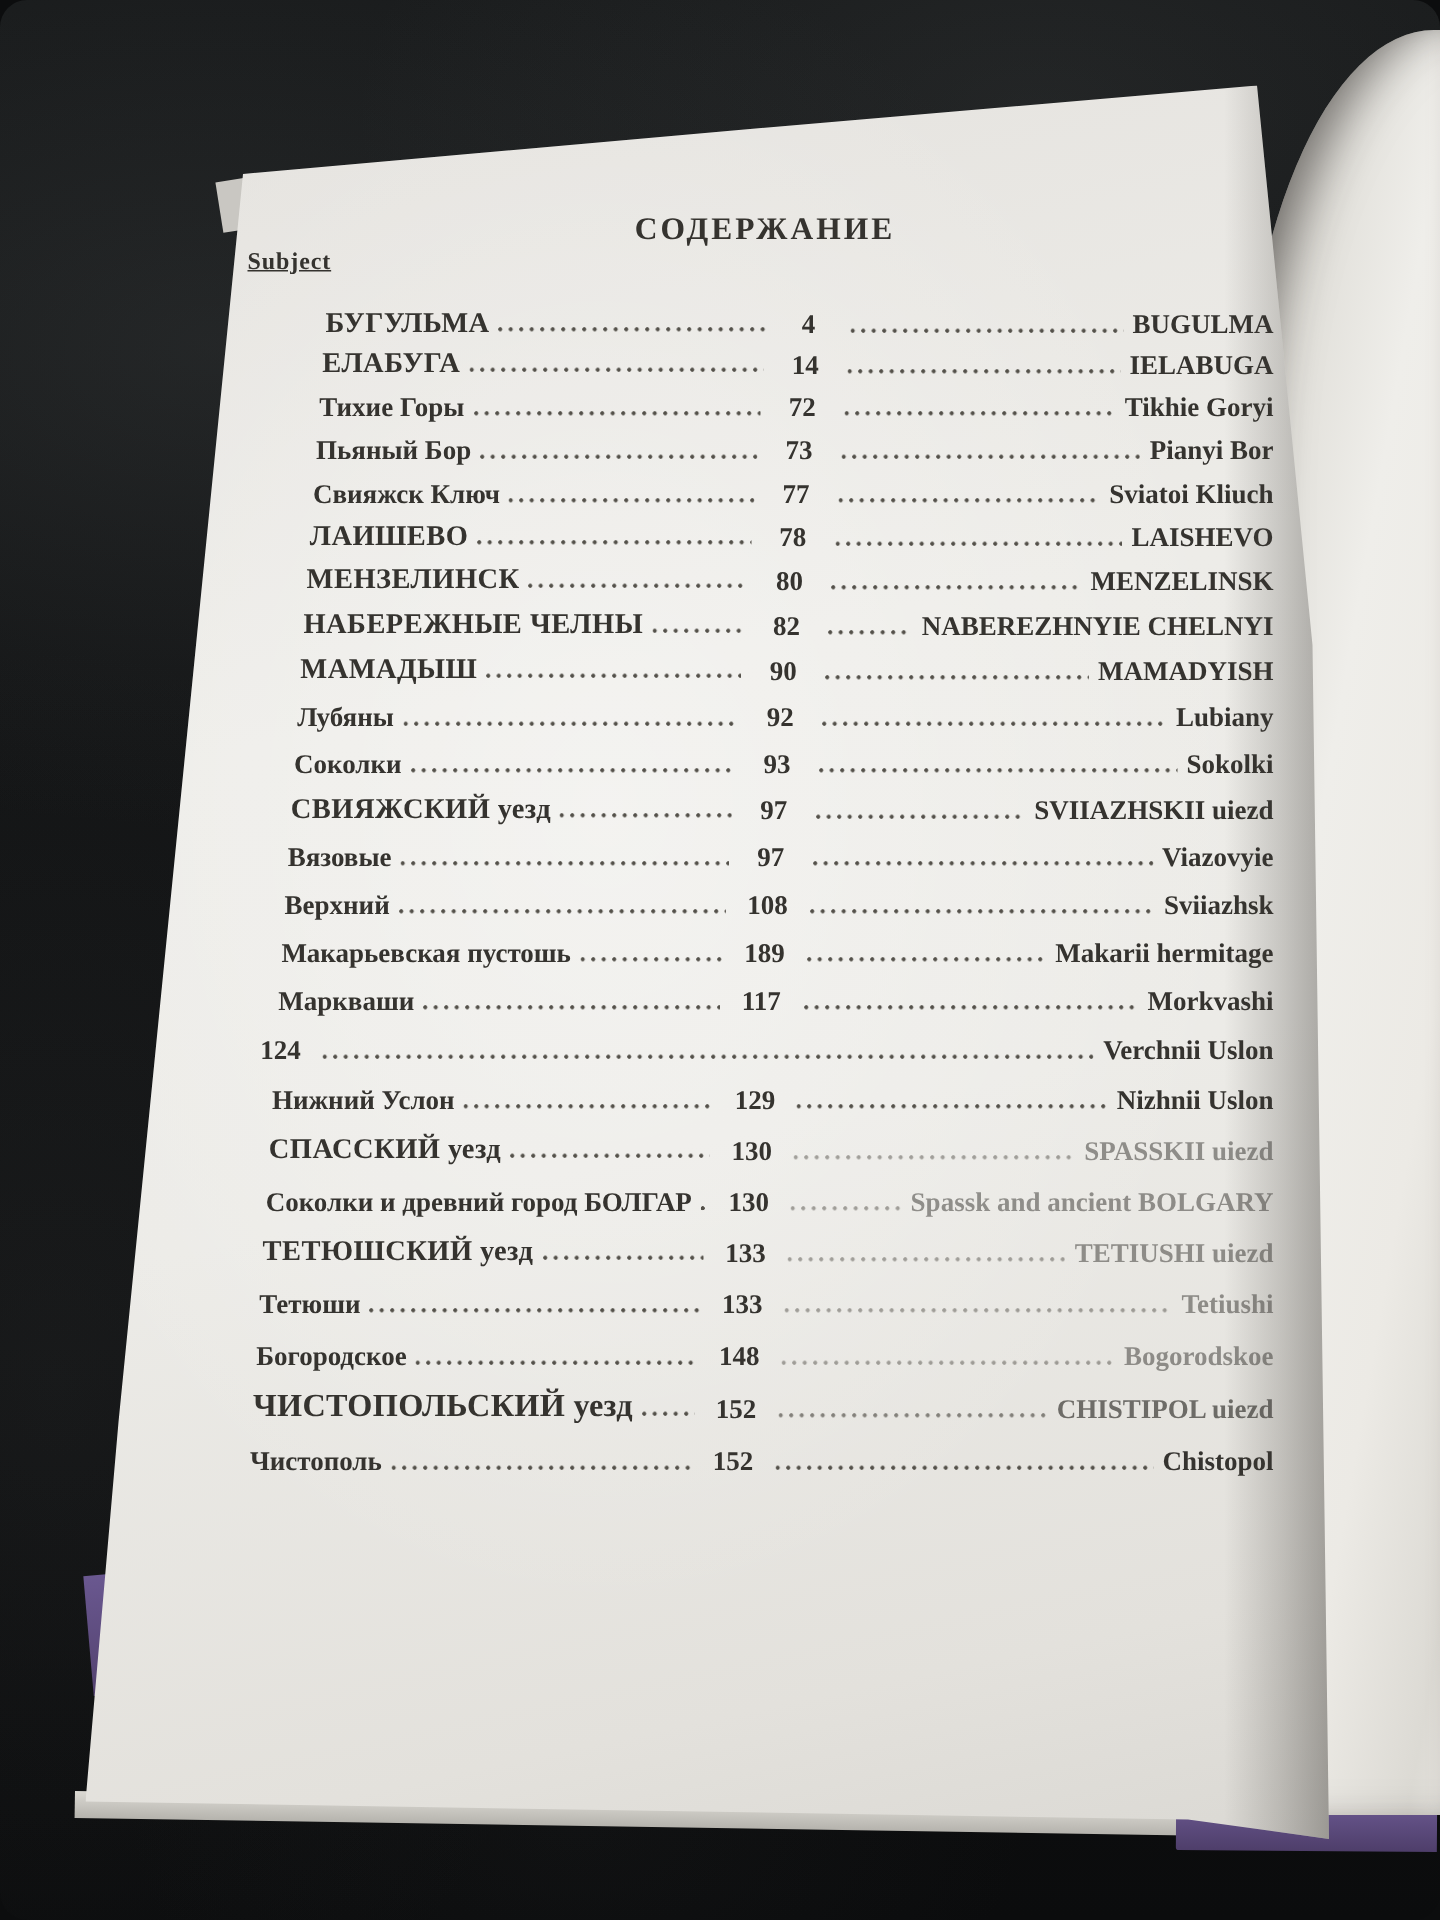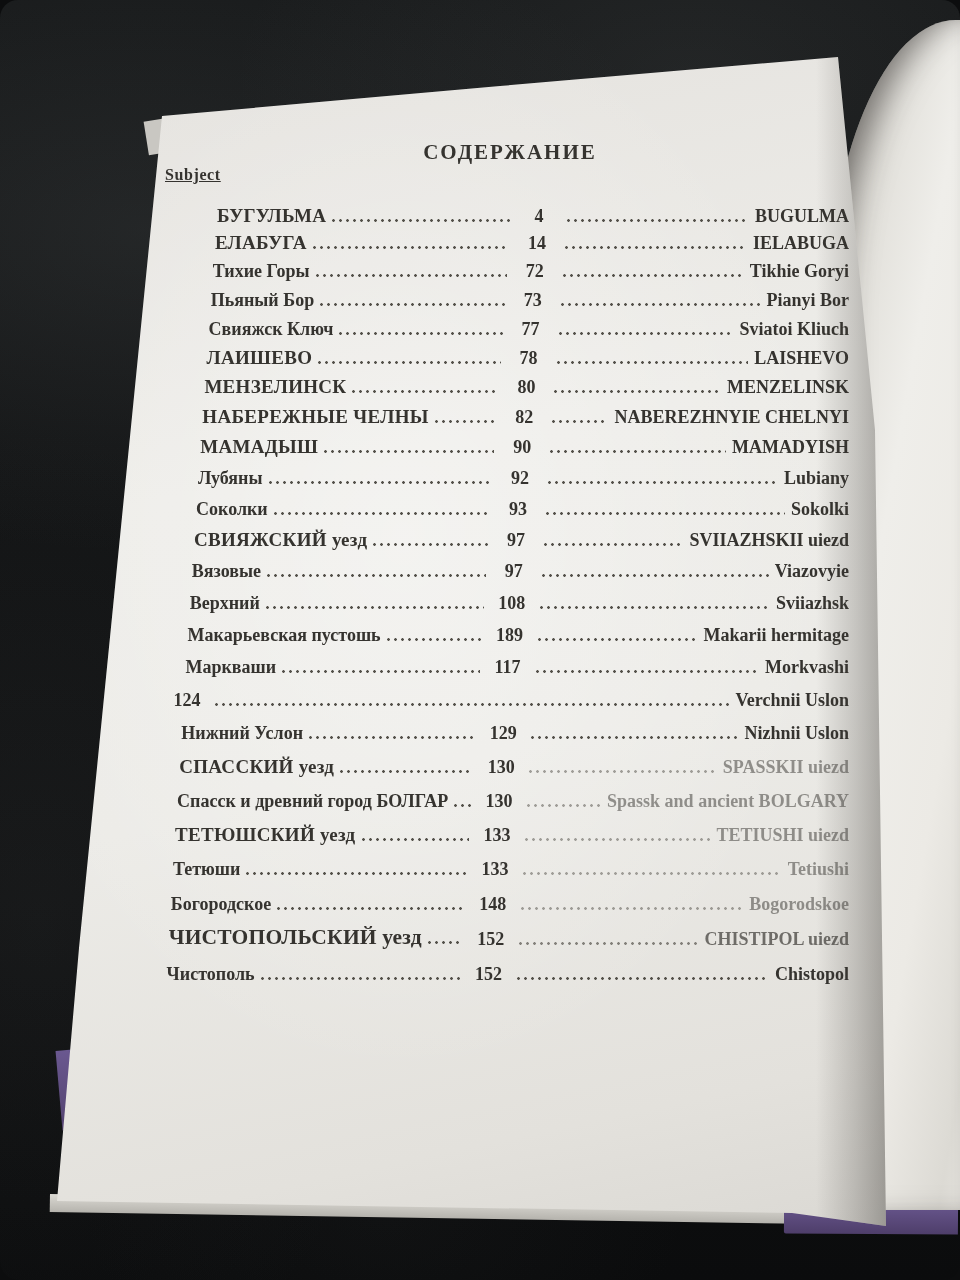--- a/index.html
+++ b/index.html
@@ -272,21 +272,21 @@
       <span class="leader"></span>
     </span>
     <span class="sec-num">130</span>
     <span class="sec-right">
       <span class="leader"></span>
       <span class="lbl-en">SPASSKII uiezd</span>
     </span>
   </div>
           <div class="row v-norm f-faint" style="--i: 19;">
     <span class="sec-left">
-      <span class="lbl-ru">Спасск и древний город БОЛГАР</span>
+      <span class="lbl-ru">Соколки и древний город БОЛГАР</span>
       <span class="leader"></span>
     </span>
     <span class="sec-num">130</span>
     <span class="sec-right">
       <span class="leader"></span>
       <span class="lbl-en">Spassk and ancient BOLGARY</span>
     </span>
   </div>
           <div class="row v-caps f-faint" style="--i: 20;">
     <span class="sec-left">

